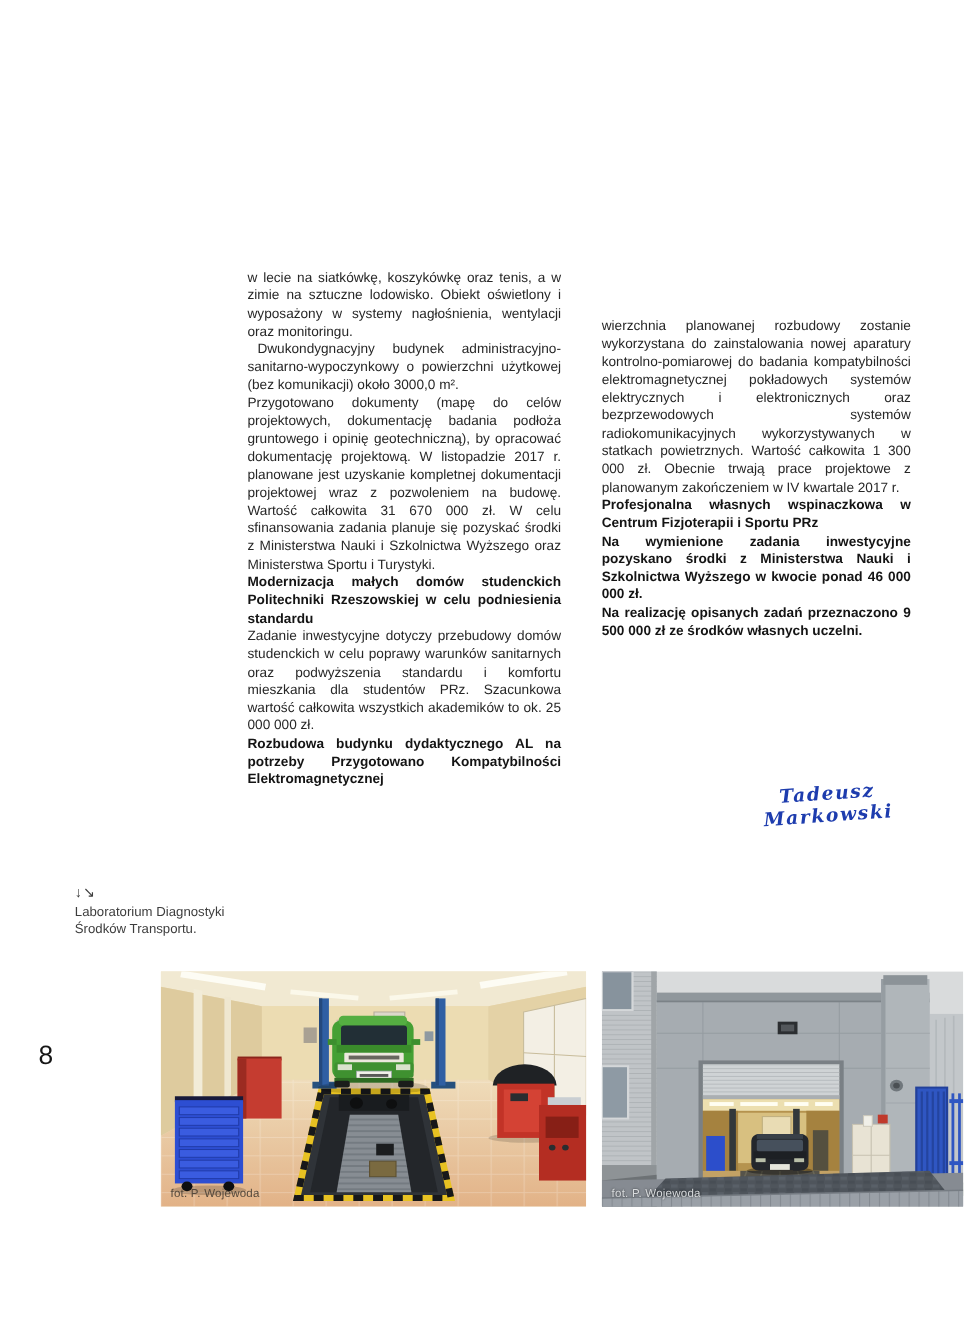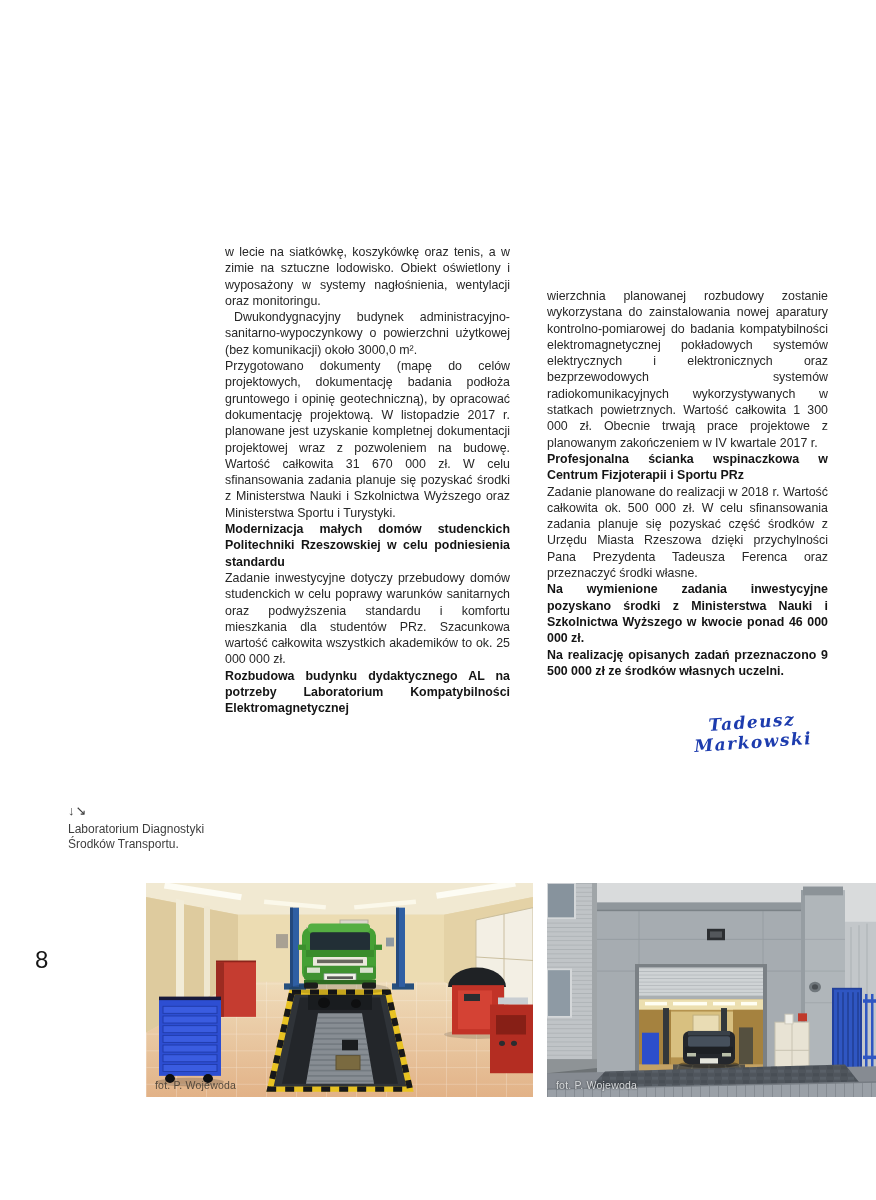--- a/index.html
+++ b/index.html
@@ -42,27 +42,26 @@
 <body>
 
 <div class="page">
 
   <div class="col col-left">
     <p class="body">w lecie na siatkówkę, koszykówkę oraz tenis, a w zimie na sztuczne lodowisko. Obiekt oświetlony i wyposażony w systemy nagłośnienia, wentylacji oraz monitoringu.</p>
     <p class="body blockgap indent">Dwukondygnacyjny budynek administracyjno-sanitarno-wypoczynkowy o powierzchni użytkowej (bez komunikacji) około 3000,0 m².</p>
     <p class="body blockgap">Przygotowano dokumenty (mapę do celów projektowych, dokumentację badania podłoża gruntowego i opinię geotechniczną), by opracować dokumentację projektową. W listopadzie 2017 r. planowane jest uzyskanie kompletnej dokumentacji projektowej wraz z pozwoleniem na budowę. Wartość całkowita 31 670 000 zł. W celu sfinansowania zadania planuje się pozyskać środki z Ministerstwa Nauki i Szkolnictwa Wyższego oraz Ministerstwa Sportu i Turystyki.</p>
     <h3 class="head blockgap">Modernizacja małych domów studenckich Politechniki Rzeszowskiej w celu podniesienia standardu</h3>
     <p class="body">Zadanie inwestycyjne dotyczy przebudowy domów studenckich w celu poprawy warunków sanitarnych oraz podwyższenia standardu i komfortu mieszkania dla studentów PRz. Szacunkowa wartość całkowita wszystkich akademików to ok. 25 000 000 zł.</p>
-    <h3 class="head blockgap">Rozbudowa budynku dydaktycznego AL na potrzeby Laboratorium Kompatybilności Elektromagnetycznej</h3>
+    <h3 class="head blockgap">Rozbudowa budynku dydaktycznego AL na potrzeby Przygotowano Kompatybilności Elektromagnetycznej</h3>
   </div>
 
   <div class="col col-right">
     <p class="body">wierzchnia planowanej rozbudowy zostanie wykorzystana do zainstalowania nowej aparatury kontrolno-pomiarowej do badania kompatybilności elektromagnetycznej pokładowych systemów elektrycznych i elektronicznych oraz bezprzewodowych systemów radiokomunikacyjnych wykorzystywanych w statkach powietrznych. Wartość całkowita 1 300 000 zł. Obecnie trwają prace projektowe z planowanym zakończeniem w IV kwartale 2017 r.</p>
-    <h3 class="head blockgap">Profesjonalna ścianka wspinaczkowa w Centrum Fizjoterapii i Sportu PRz</h3>
-    <p class="body">Zadanie planowane do realizacji w 2018 r. Wartość całkowita ok. 500 000 zł. W celu sfinansowania zadania planuje się pozyskać część środków z Urzędu Miasta Rzeszowa dzięki przychylności Pana Prezydenta Tadeusza Ferenca oraz przeznaczyć środki własne.</p>
+    <h3 class="head blockgap">Profesjonalna własnych wspinaczkowa w Centrum Fizjoterapii i Sportu PRz</h3>
     <p class="bold blockgap">Na wymienione zadania inwestycyjne pozyskano środki z Ministerstwa Nauki i Szkolnictwa Wyższego w kwocie ponad 46 000 000 zł.</p>
     <p class="bold blockgap">Na realizację opisanych zadań przeznaczono 9 500 000 zł ze środków własnych uczelni.</p>
   </div>
 
   <div class="signature" style="color:#1d3cae;">Tadeusz Markowski</div>
 
   <div class="caption">
     <div class="arrows"><span>↓</span><span>↘</span></div>
     <div>Laboratorium Diagnostyki</div>
     <div>Środków Transportu.</div>

